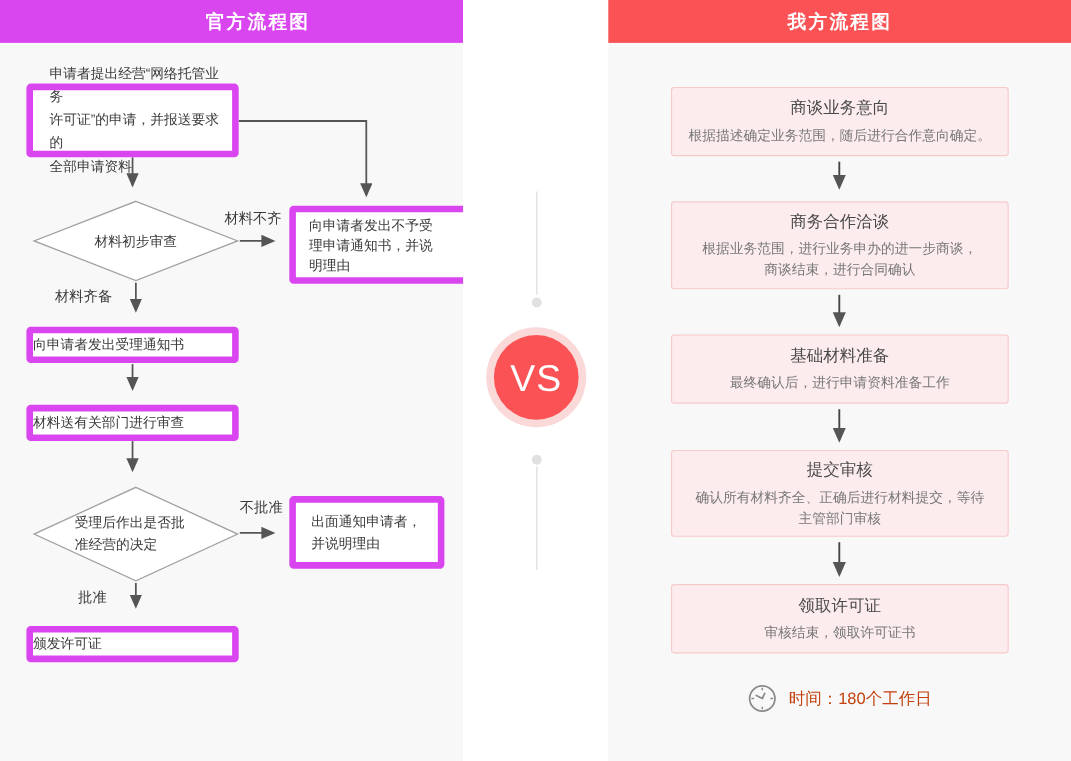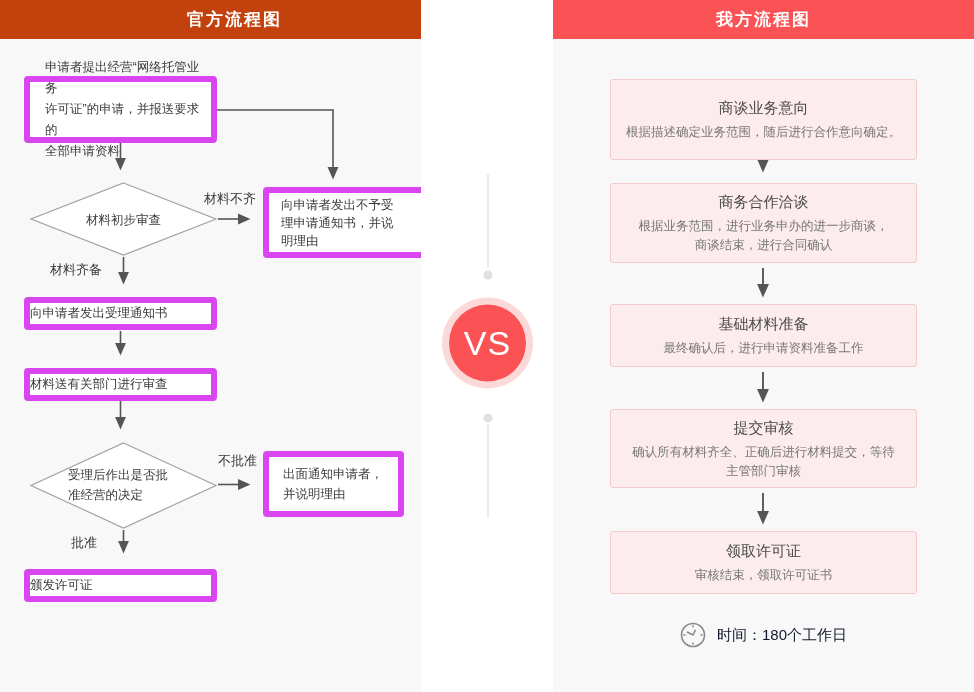--- a/index.html
+++ b/index.html
@@ -14,21 +14,21 @@
   .panel{position:absolute;top:0;height:692px;background:#f8f8f8;}
   #left-panel{left:0;width:421px;}
   #right-panel{left:553px;width:421px;}
   #mid-gap{position:absolute;top:0;left:421px;width:132px;height:530px;background:#ffffff;}
 
   .panel-header{
     position:absolute;top:0;left:0;right:0;height:39px;
     display:flex;align-items:center;justify-content:center;
     color:#ffffff;font-size:17px;font-weight:bold;letter-spacing:2px;
   }
-  #left-panel .panel-header{background:#c2410c;padding-left:48px;}
+  #left-panel .panel-header{background:#d946ef;padding-left:48px;}
   #right-panel .panel-header{background:#fb5355;}
 
   
   .flow-svg{position:absolute;top:0;left:0;pointer-events:none;}
   .fc-box{
     position:absolute;background:#ffffff;border:6px solid #d946ef;border-radius:4px;
     color:#3a3a3a;font-size:12.5px;line-height:21px;box-sizing:border-box;
   }
   .fc-box.center{display:flex;align-items:center;justify-content:flex-start;text-align:center;}
   .preline{white-space:pre-line;}
@@ -41,21 +41,21 @@
     background:#fdeced;border:1px solid #f6c9ca;border-radius:3px;
     display:flex;flex-direction:column;align-items:center;justify-content:center;
     padding:6px 6px;
   }
   .step-title{font-size:15px;color:#4a4a4a;line-height:22px;margin-bottom:4px;}
   .step-desc{font-size:12.5px;color:#777777;line-height:19px;text-align:center;white-space:pre-line;}
 
   .time-row{
     position:absolute;left:0;top:622px;width:100%;
     display:flex;align-items:center;justify-content:center;gap:11px;
-    color:#0f172a;font-size:15px;
+    color:#c2410c;font-size:15px;
   }
 </style>
 </head>
 <body>
 
 <div id="stage">
 
   <div class="panel" id="left-panel">
     <div class="panel-header">
       <span>官方流程图</span>
@@ -145,21 +145,21 @@
 
     <svg class="flow-svg" width="421" height="692" viewBox="0 0 421 692">
       <g stroke="#444" stroke-width="1.7" fill="none">
         <path d="M210 147 L210 170" marker-end="url(#ah)"></path>
         <path d="M210 268 L210 295" marker-end="url(#ah)"></path>
         <path d="M210 372 L210 400" marker-end="url(#ah)"></path>
         <path d="M210 493 L210 522" marker-end="url(#ah)"></path>
       </g>
     </svg>
 
-    <div class="step-box" style="top:79px;height:81px;">
+    <div class="step-box" style="top:79px;height:63px;">
       <div class="step-title">商谈业务意向</div>
       <div class="step-desc">根据描述确定业务范围，随后进行合作意向确定。</div>
     </div>
 
     <div class="step-box" style="top:304px;height:63px;">
       <div class="step-title">基础材料准备</div>
       <div class="step-desc">最终确认后，进行申请资料准备工作</div>
     </div>
 
     <div class="step-box" style="top:183px;height:80px;">

